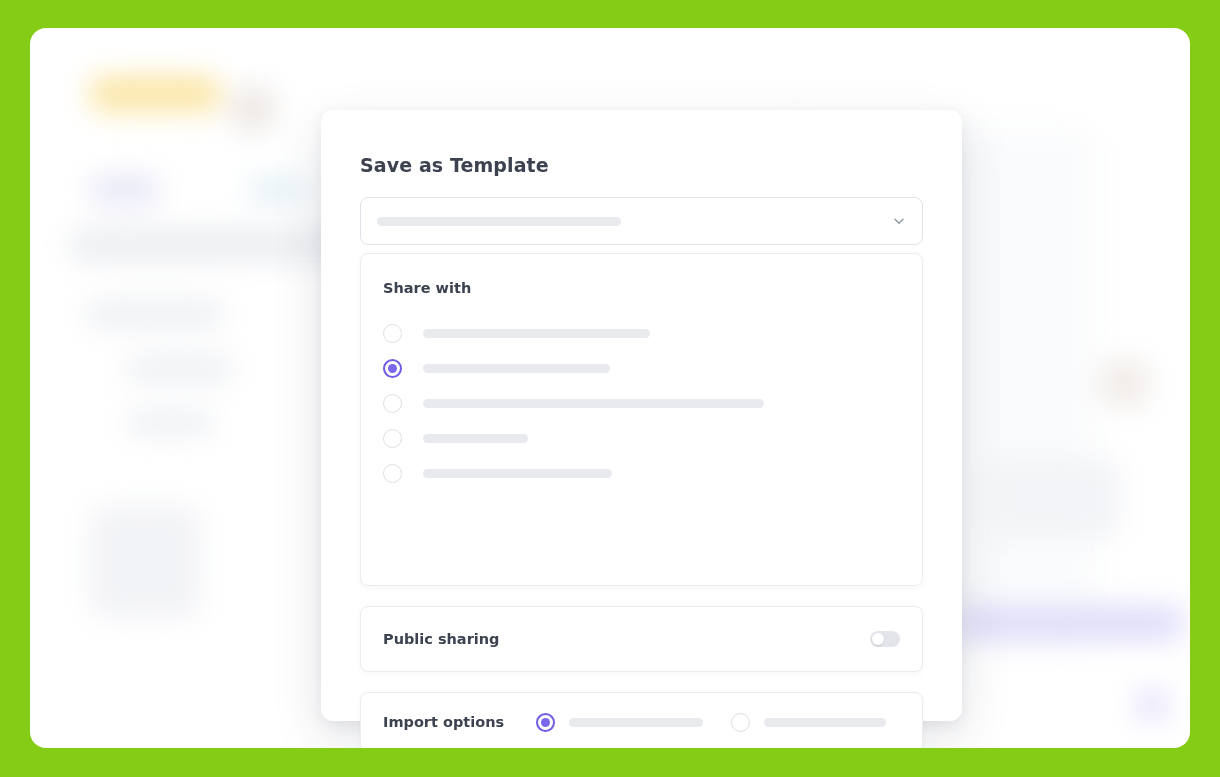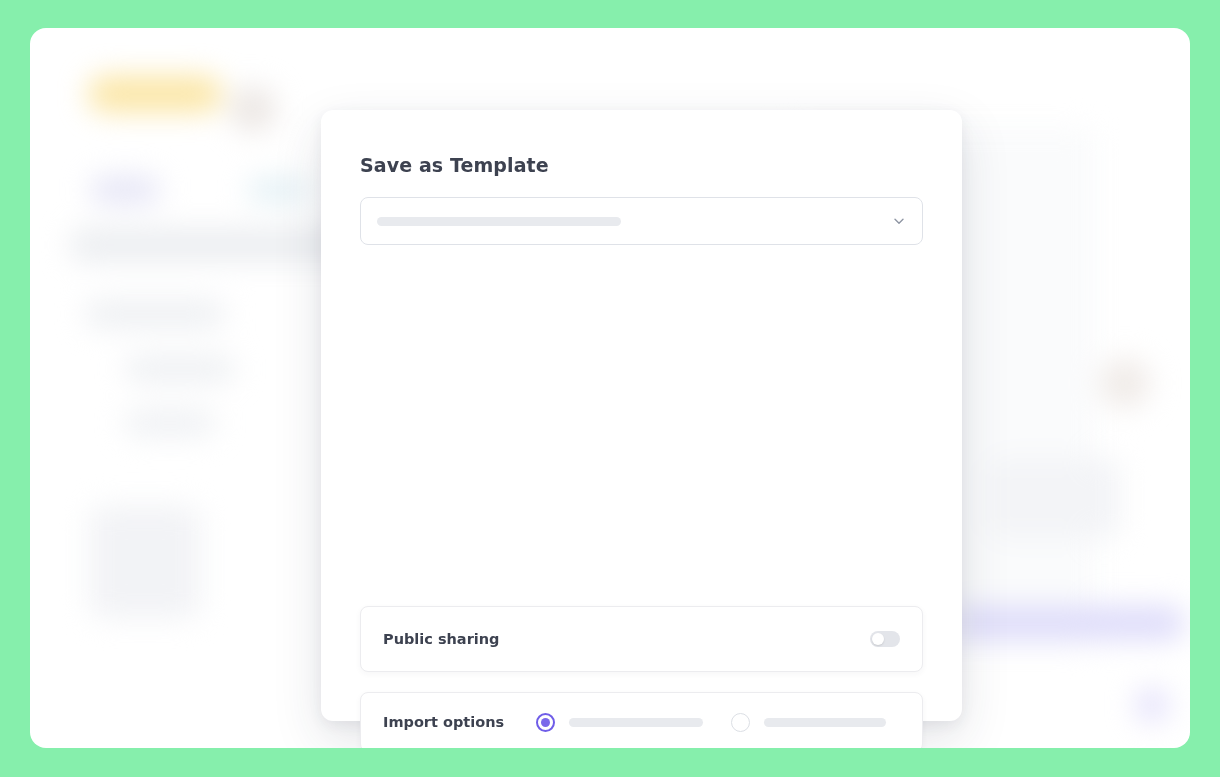--- a/index.html
+++ b/index.html
@@ -12,21 +12,21 @@
     font-family: "DejaVu Sans", "Liberation Sans", sans-serif;
   }
   body {
     background: #161c35;
   }
 
   
   .desktop {
     position: absolute;
     inset: 0;
-    background: #86efac;
+    background: #84cc16;
   }
 
   
   .app-window {
     position: absolute;
     left: 30px;
     top: 28px;
     width: 1160px;
     height: 720px;
     background: #ffffff;
@@ -243,20 +243,46 @@
 
       <div class="select-field">
         <div class="placeholder-bar"></div>
         <span class="chevron">
           <svg viewBox="0 0 14 14" fill="none" xmlns="http://www.w3.org/2000/svg">
             <path d="M3 5.2 L7 9.2 L11 5.2" stroke="currentColor" stroke-width="1.4" stroke-linecap="round" stroke-linejoin="round"></path>
           </svg>
         </span>
       </div>
 
+      <div class="card" id="share-card">
+        <div class="card-label">Share with</div>
+
+        <div class="radio-list">
+          <div class="radio-row">
+            <span class="radio"></span>
+            <span class="radio-bar" style="width:227px;"></span>
+          </div>
+          <div class="radio-row">
+            <span class="radio checked"></span>
+            <span class="radio-bar" style="width:187px;"></span>
+          </div>
+          <div class="radio-row">
+            <span class="radio"></span>
+            <span class="radio-bar" style="width:341px;"></span>
+          </div>
+          <div class="radio-row">
+            <span class="radio"></span>
+            <span class="radio-bar" style="width:105px;"></span>
+          </div>
+          <div class="radio-row">
+            <span class="radio"></span>
+            <span class="radio-bar" style="width:189px;"></span>
+          </div>
+        </div>
+      </div>
 
       <div class="card" id="import-card">
         <div class="card-label">Import options</div>
         <div class="inline-radios">
           <div class="inline-radio-group">
             <span class="radio checked"></span>
             <span class="inline-bar" style="width:134px;"></span>
           </div>
           <div class="inline-radio-group">
             <span class="radio"></span>

